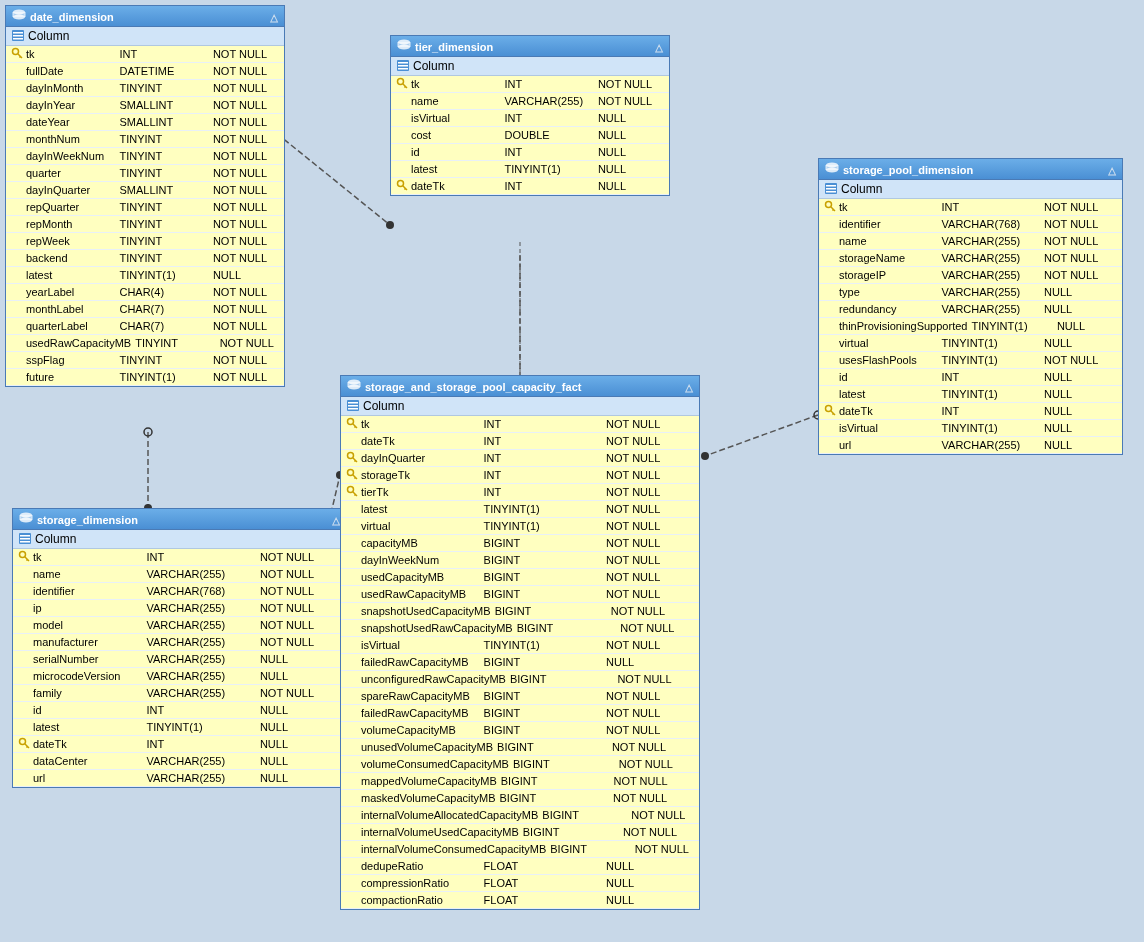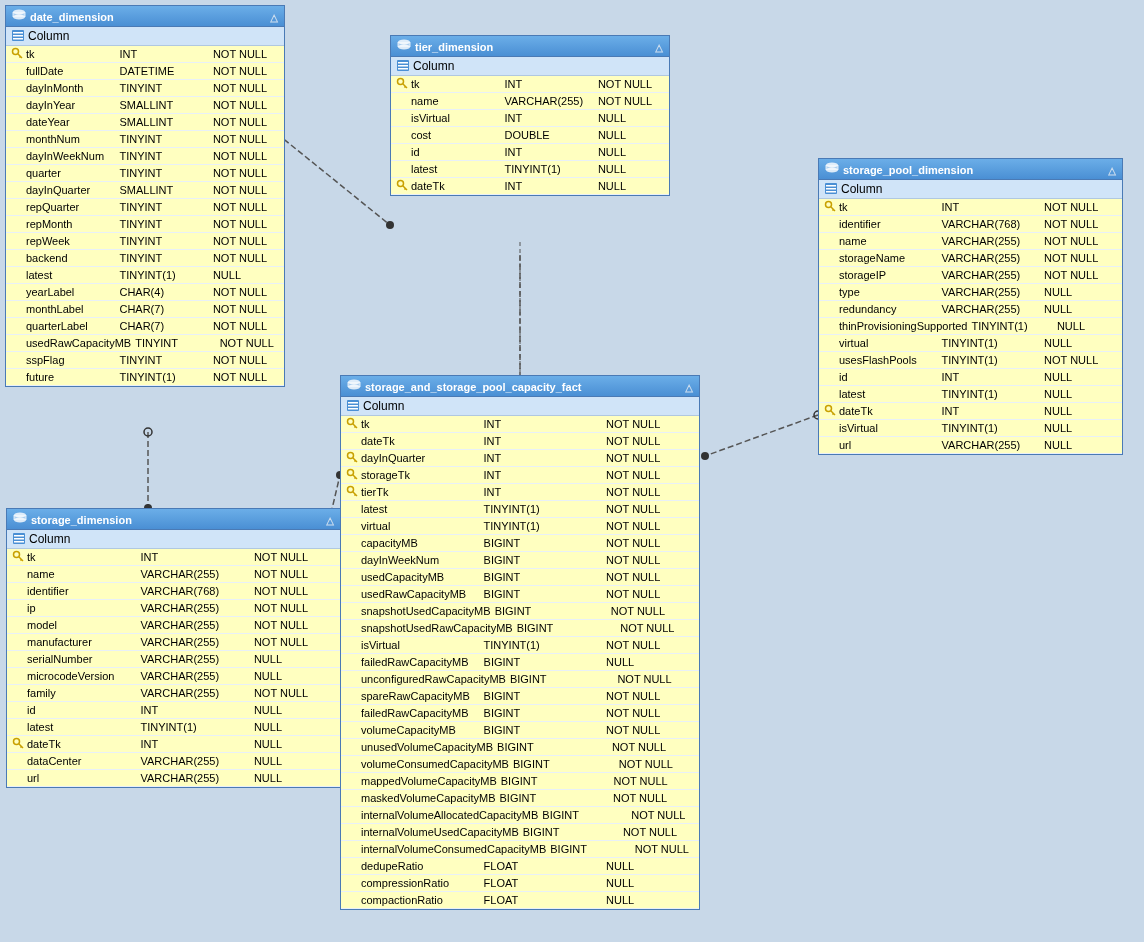--- a/index.html
+++ b/index.html
@@ -448,21 +448,21 @@
         <span class="col-type">TINYINT(1)</span>
         <span class="col-nullable">NULL</span>
       </div>
       <div class="table-row">
         <span class="row-icon"></span>
         <span class="col-name">url</span>
         <span class="col-type">VARCHAR(255)</span>
         <span class="col-nullable">NULL</span>
       </div>
     </div>
-    <div class="table-box" style="left: 6px; top: 508px; width: 335px;">
+    <div class="table-box" style="left: 12px; top: 508px; width: 335px;">
       <div class="table-header">
         <span><svg width="14" height="12" viewBox="0 0 14 12">
             <ellipse cx="7" cy="3" rx="6" ry="2.5" fill="#fff" opacity="0.8"></ellipse>
             <rect x="1" y="3" width="12" height="5" fill="#fff" opacity="0.5"></rect>
             <ellipse cx="7" cy="8" rx="6" ry="2.5" fill="#fff" opacity="0.8"></ellipse>
             <line x1="1" y1="3" x2="1" y2="8" stroke="#fff" stroke-width="1" opacity="0.8"></line>
             <line x1="13" y1="3" x2="13" y2="8" stroke="#fff" stroke-width="1" opacity="0.8"></line>
           </svg></span>
         <span>storage_dimension</span>
         <span class="resize-icon">△</span>

